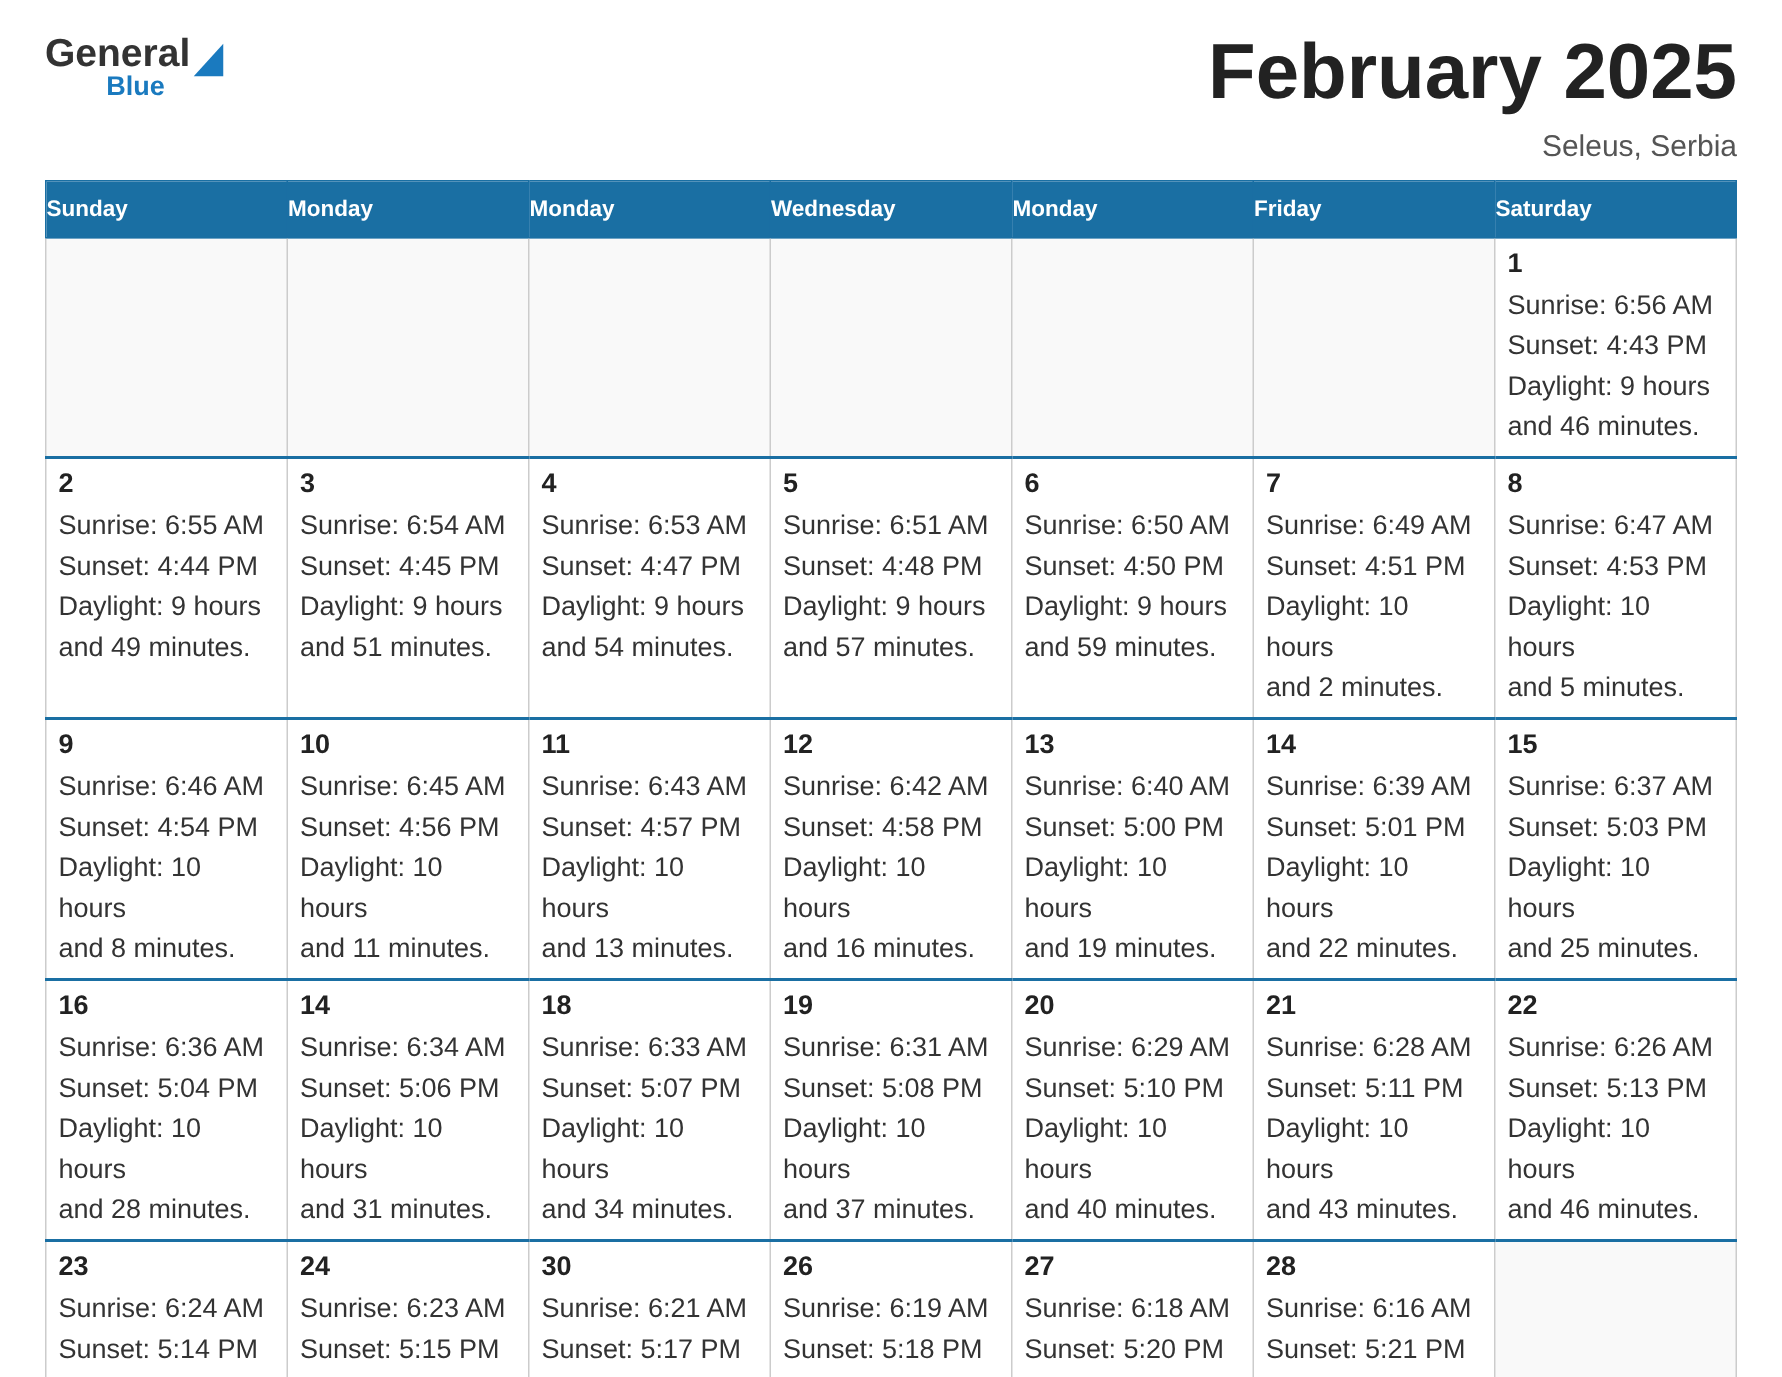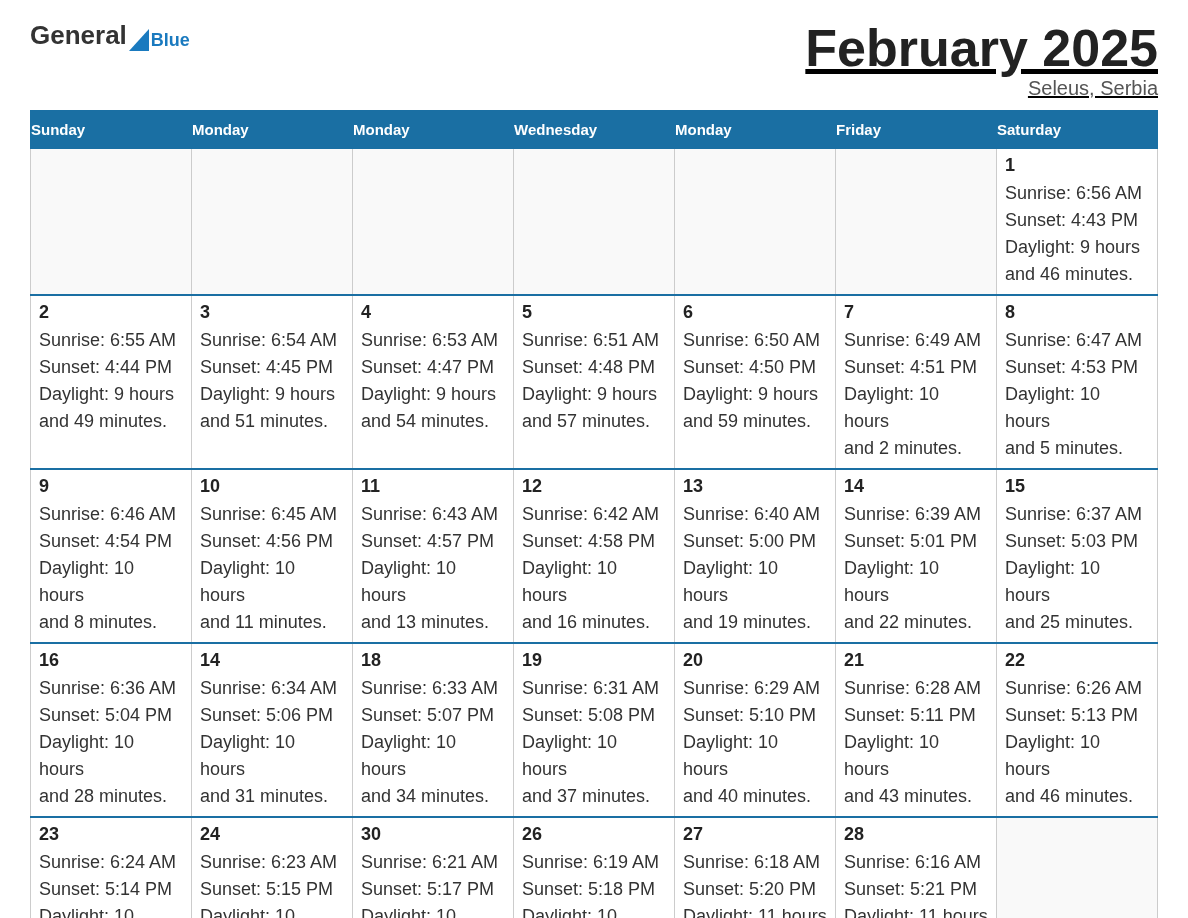--- a/index.html
+++ b/index.html
@@ -16,48 +16,47 @@
       align-items: flex-start;
       margin-bottom: 10px;
     }
     .logo-text-general {
       font-size: 26px;
       font-weight: bold;
       color: #333;
     }
     .logo-wrapper {
       display: flex;
-      flex-direction: row;
-      align-items: flex-end;
+      flex-direction: column;
+      align-items: center;
     }
     .logo-row1 {
       display: flex;
       align-items: flex-end;
     }
     .logo-row2 {
       color: #1a7abf;
       font-size: 18px;
       font-weight: bold;
       margin-left: 2px;
       margin-top: -4px;
     }
     .title-block {
       text-align: right;
-      text-decoration: underline;
     }
     .calendar-title {
       font-size: 52px;
       font-weight: bold;
       color: #222;
       line-height: 1.1;
     }
     .calendar-subtitle {
       font-size: 20px;
       color: #555;
-      margin-top: 0;
+      margin-top: 10px;
     }
     .calendar {
       width: 100%;
       border-collapse: collapse;
       margin-top: 10px;
     }
     .calendar th {
       background-color: #1a6fa3;
       color: #fff;
       font-size: 15px;

